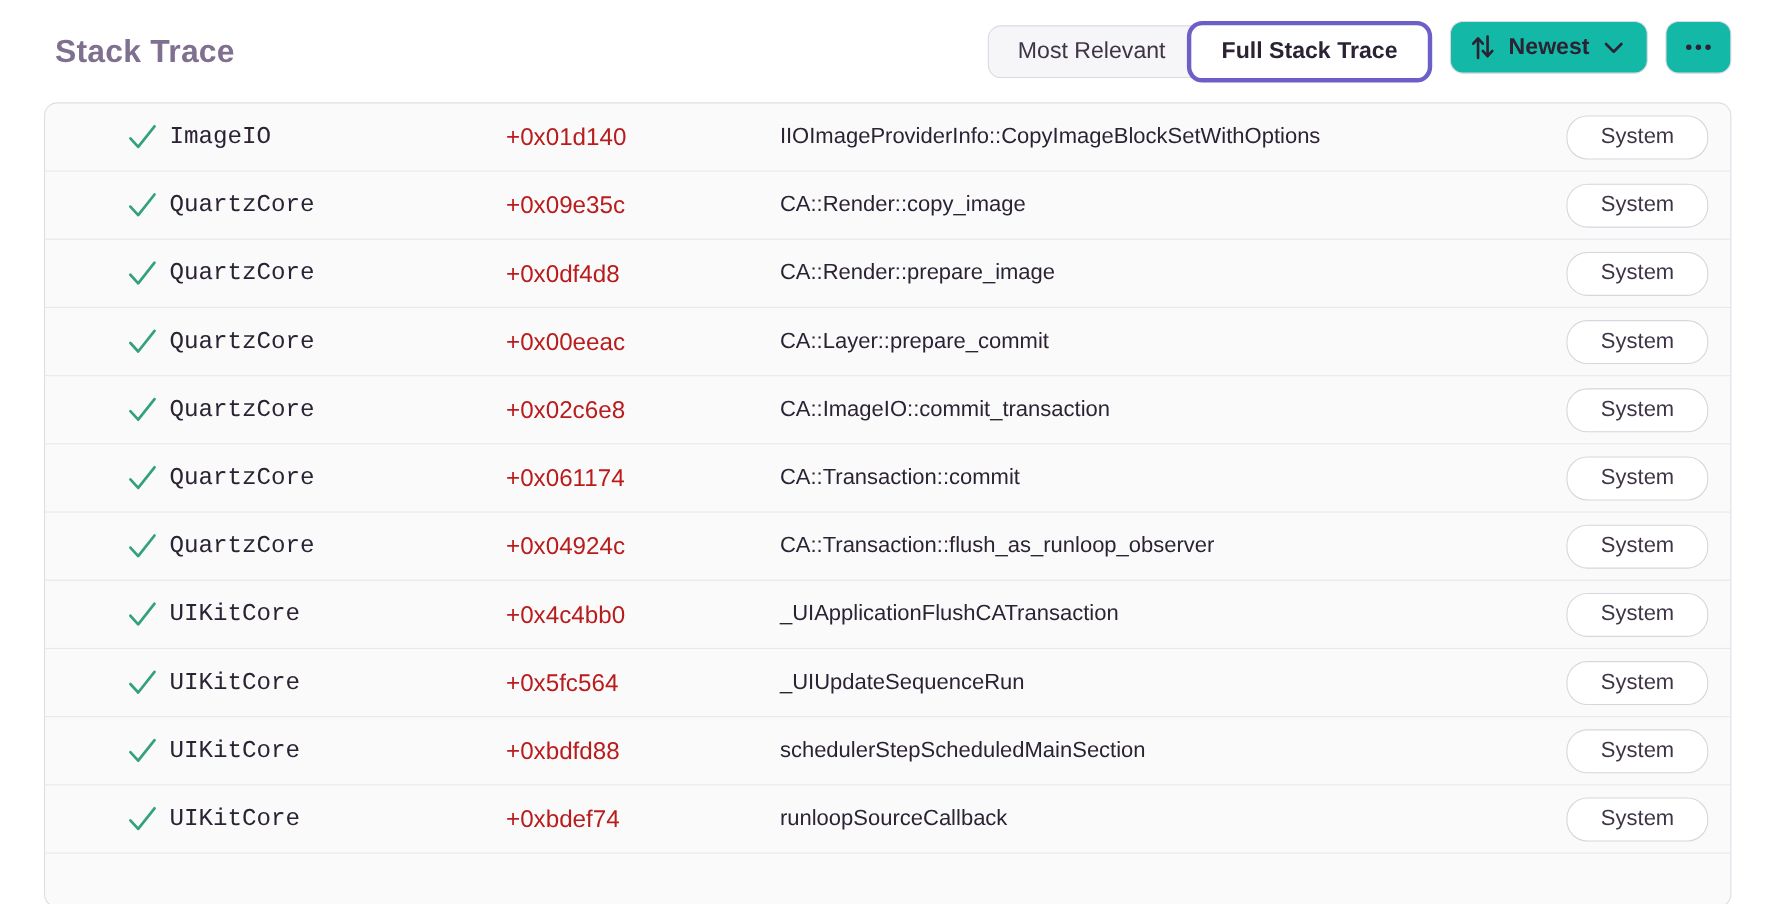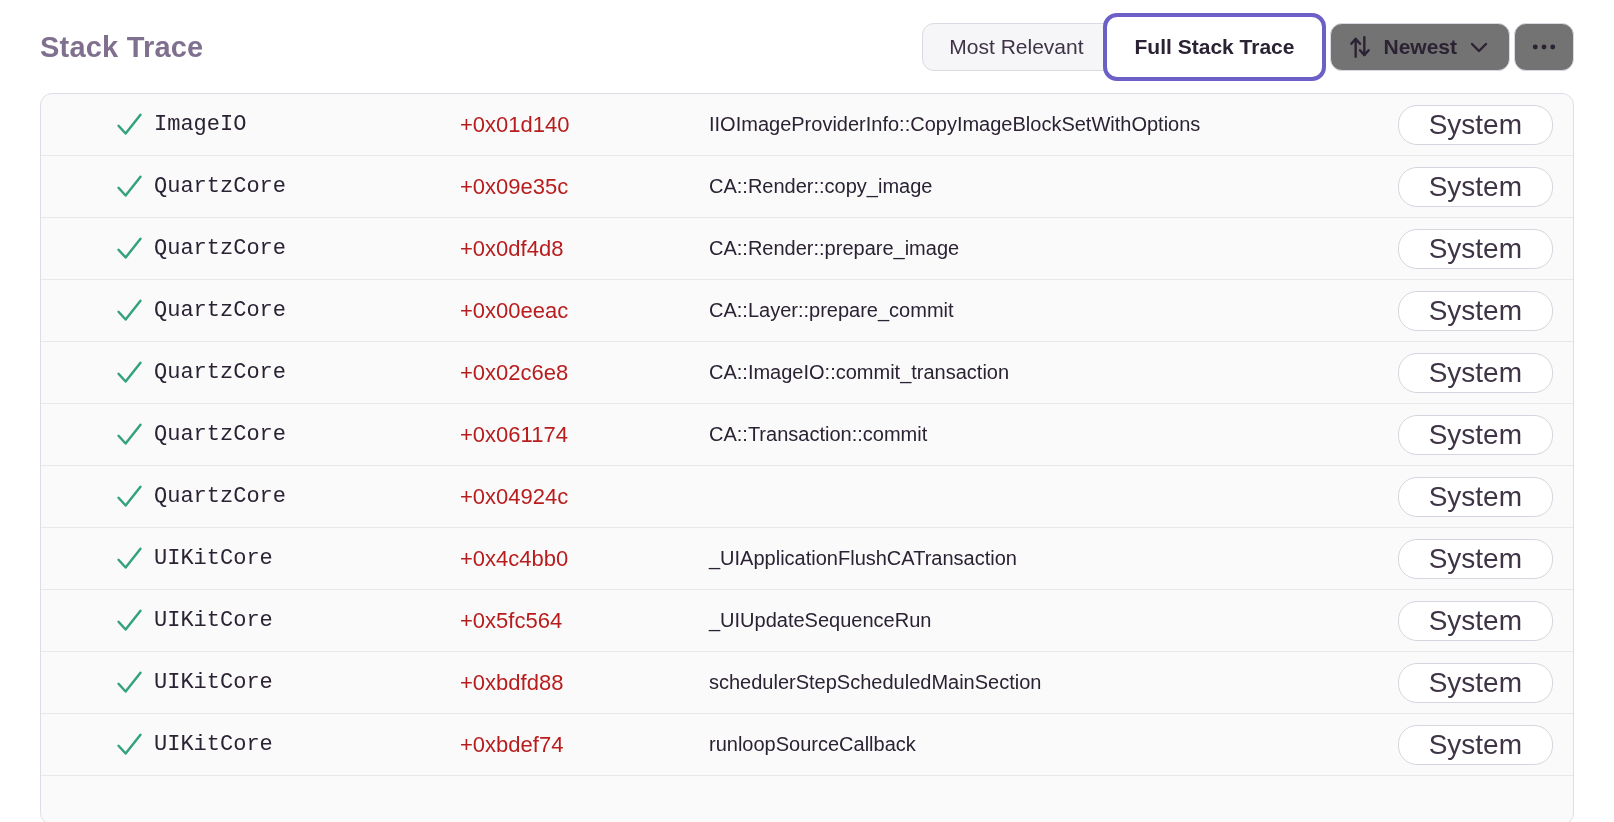--- a/index.html
+++ b/index.html
@@ -14,33 +14,34 @@
   }
   .page { width: 1614px; height: 822px; box-sizing: border-box; }
 
   
   .header {
     display: flex;
     align-items: center;
     padding: 0 40px;
     margin-top: 22px;
     height: 50px;
+    margin-left: 10px;
   }
   .page-title {
     margin: 0;
     font-size: 29px;
     font-weight: 700;
     color: #80708F;
     letter-spacing: 0.2px;
   }
   .controls {
     margin-left: auto;
     display: flex;
-    align-items: center;
-    gap: 4px;
+    align-items: flex-start;
+    gap: 16px;
     padding-left: 20px;
   }
   button { font-family: "Liberation Sans", sans-serif; cursor: pointer; }
 
   .segment-group { display: flex; align-items: center; }
   .segment {
     height: 48px;
     box-sizing: border-box;
     background: #F6F5F8;
     border: 1px solid #DDD9E2;
@@ -48,32 +49,32 @@
     padding: 0 40px 0 26px;
     font-size: 21px;
     color: #3E3446;
     display: flex;
     align-items: center;
   }
   .segment.active {
     background: #ffffff;
     border: 4px solid #6C5FC7;
     border-radius: 14px;
-    height: 68px;
+    height: 56px;
     margin-left: -22px;
     padding: 0 28px;
     font-weight: 700;
     color: #2B2233;
     position: relative;
     z-index: 2;
   }
   .btn {
     height: 48px;
     box-sizing: border-box;
-    background: #737373;
+    background: #14b8a6;
     border: 1px solid #DDD9E2;
     border-radius: 12px;
     display: flex;
     align-items: center;
     color: #2B2233;
   }
   .sort-btn { padding: 0 18px 0 16px; gap: 10px; font-size: 21px; font-weight: 700; }
   .more-btn { width: 60px; justify-content: center; }
   .icon { display: flex; align-items: center; justify-content: center; }
 
@@ -115,21 +116,21 @@
   .cell-badge {
     margin-left: auto;
     flex: none;
     height: 38px;
     display: flex;
     align-items: center;
     padding: 0 30px;
     border: 1px solid #D8D5DE;
     border-radius: 19px;
     background: #ffffff;
-    font-size: 28px;
+    font-size: 20px;
     color: #3E3446;
   }
 </style>
 </head>
 <body>
 
 <div class="page">
 
   <div class="header">
     <h2 class="page-title">Stack Trace</h2>
@@ -245,20 +246,21 @@
   </div>
 
   <div class="row">
     <span class="cell-check icon">
       <svg width="31" height="31" viewBox="0 0 24 24" fill="none" stroke="#33A17A" stroke-width="1.9" stroke-linecap="round" stroke-linejoin="round">
         <path d="M3.5 13 L9 19 L20.5 4.5"></path>
       </svg>
     </span>
     <span class="cell-module">QuartzCore</span>
     <a class="cell-address">+0x04924c</a>
+    <span class="cell-function">CA::Transaction::flush_as_runloop_observer</span>
     <span class="cell-badge">System</span>
   </div>
 
   <div class="row">
     <span class="cell-check icon">
       <svg width="31" height="31" viewBox="0 0 24 24" fill="none" stroke="#33A17A" stroke-width="1.9" stroke-linecap="round" stroke-linejoin="round">
         <path d="M3.5 13 L9 19 L20.5 4.5"></path>
       </svg>
     </span>
     <span class="cell-module">UIKitCore</span>

